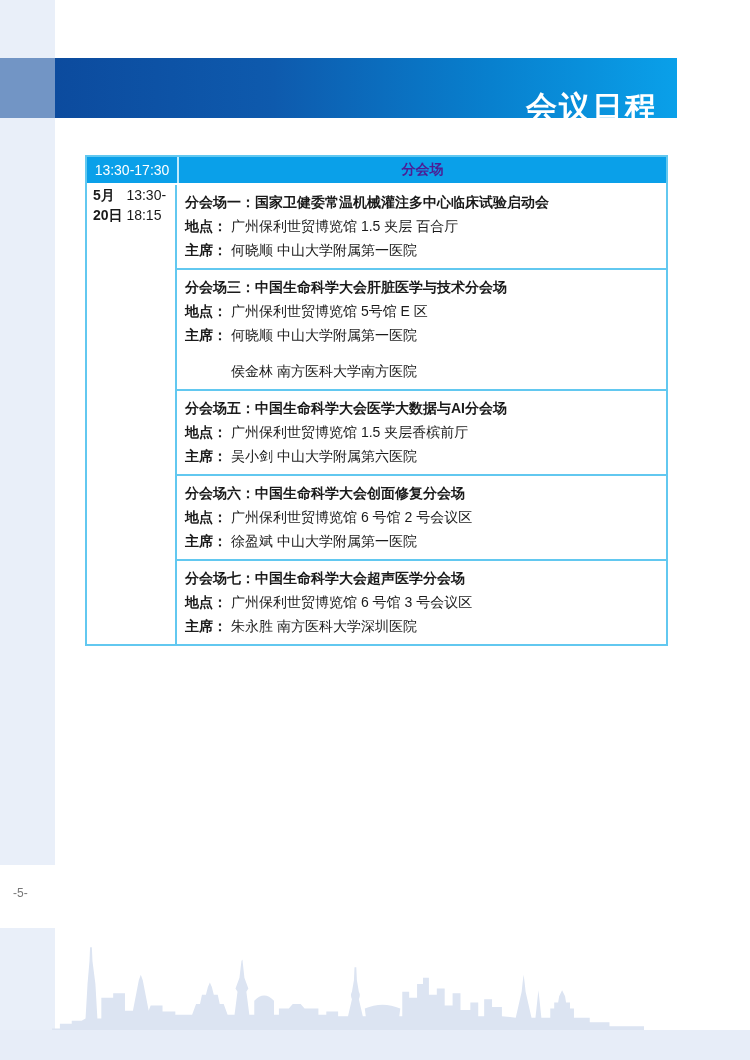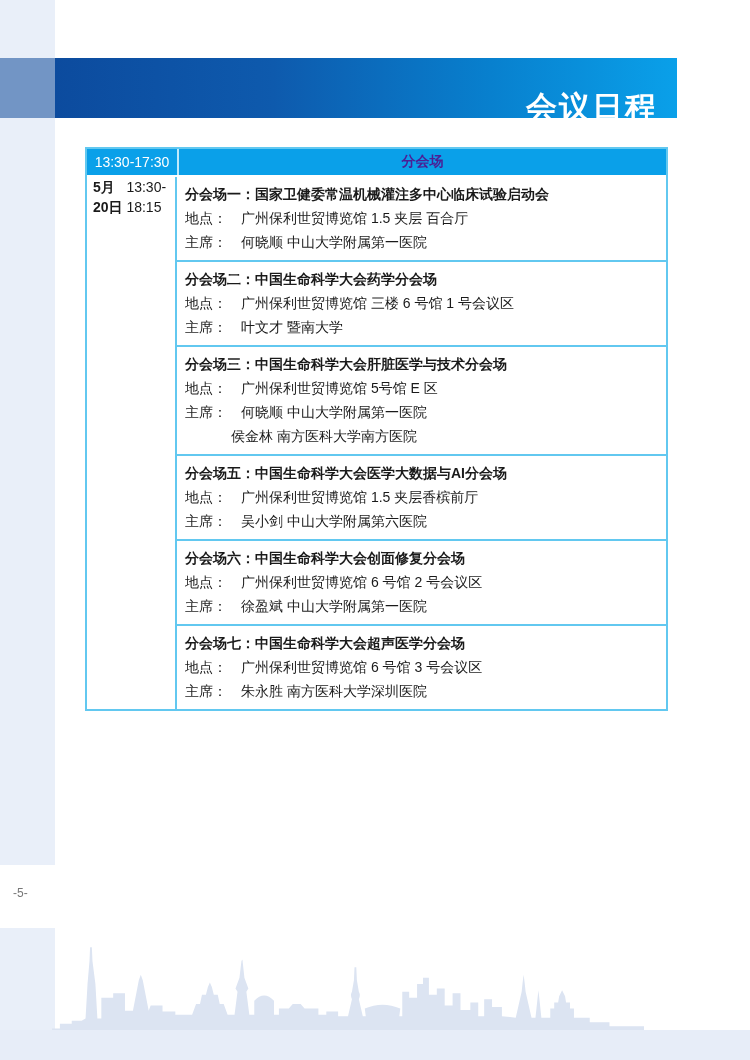--- a/index.html
+++ b/index.html
@@ -26,21 +26,21 @@
   .banner-main {
     flex:1; height:100%;
     background:linear-gradient(to right,#0C4B9E 0%,#0E5AAD 35%,#0880CE 70%,#0AA0E9 100%);
     display:flex; align-items:center; justify-content:flex-end;
     padding-right:19px;
   }
   .banner-title { color:#ffffff; font-size:31px; font-weight:bold; letter-spacing:2px;margin-top:39px; }
 
   
   .schedule-table {
-    position:absolute; left:85px; top:147px; width:583px;
+    position:absolute; left:85px; top:155px; width:583px;
     border:2px solid #62C8F0; background:#ffffff;
   }
   .header-row { display:flex; height:26px; background:#ffffff; }
   .header-time {
     width:90px; background:#0AA0E9; color:#ffffff;
     font-size:14px; display:flex; align-items:center; justify-content:center;
   }
   .header-gap { width:2px; background:#bfe9fb; }
   .header-venue {
     flex:1; background:#0AA0E9; color:#4c1d95; font-weight:bold;
@@ -51,22 +51,22 @@
     width:90px; border-right:2px solid #62C8F0;
     display:flex; flex-direction:row; justify-content:center;
     padding-left:6px; font-size:14px; line-height:20px;
   }
   .date-cell .d-date { font-weight:bold; }
   .sessions { flex:1; display:flex; flex-direction:column; }
   .session { padding:5px 20px 6px 8px; border-top:2px solid #62C8F0; }
   .session:first-child { border-top:none; }
   .s-title { font-size:14px; font-weight:bold; line-height:24px; }
   .s-line  { font-size:14px; line-height:24px; }
-  .s-line .lbl { font-weight:normal; margin-right:14px; }
-  .chair2  { padding-left:46px; }
+  .s-line .lbl { font-weight:bold; margin-right:4px; }
+  .chair2  { padding-left:46px;margin-top:12px; }
 
   
   .page-number { position:absolute; left:13px; top:886px; font-size:12px; color:#777777; }
 
   
   .skyline { position:absolute; left:52px; top:938px; width:592px; height:92px; }
 </style>
 </head>
 <body>
 
@@ -93,25 +93,20 @@
       <div class="d-time">13:30-18:15</div>
     </div>
     <div class="sessions">
 
       <div class="session">
         <div class="s-title">分会场一：国家卫健委常温机械灌注多中心临床试验启动会</div>
         <div class="s-line"><span class="lbl">地点：</span><span>广州保利世贸博览馆 1.5 夹层 百合厅</span></div>
         <div class="s-line"><span class="lbl">主席：</span><span>何晓顺 中山大学附属第一医院</span></div>
       </div>
 
-      <div class="session">
-        <div class="s-title">分会场二：中国生命科学大会药学分会场</div>
-        <div class="s-line"><span class="lbl">地点：</span><span>广州保利世贸博览馆 三楼 6 号馆 1 号会议区</span></div>
-        <div class="s-line"><span class="lbl">主席：</span><span>叶文才 暨南大学</span></div>
-      </div>
 
       <div class="session">
         <div class="s-title">分会场三：中国生命科学大会肝脏医学与技术分会场</div>
         <div class="s-line"><span class="lbl">地点：</span><span>广州保利世贸博览馆 5号馆 E 区</span></div>
         <div class="s-line"><span class="lbl">主席：</span><span>何晓顺 中山大学附属第一医院</span></div>
         <div class="s-line chair2">侯金林 南方医科大学南方医院</div>
       </div>
 
 
       <div class="session">

